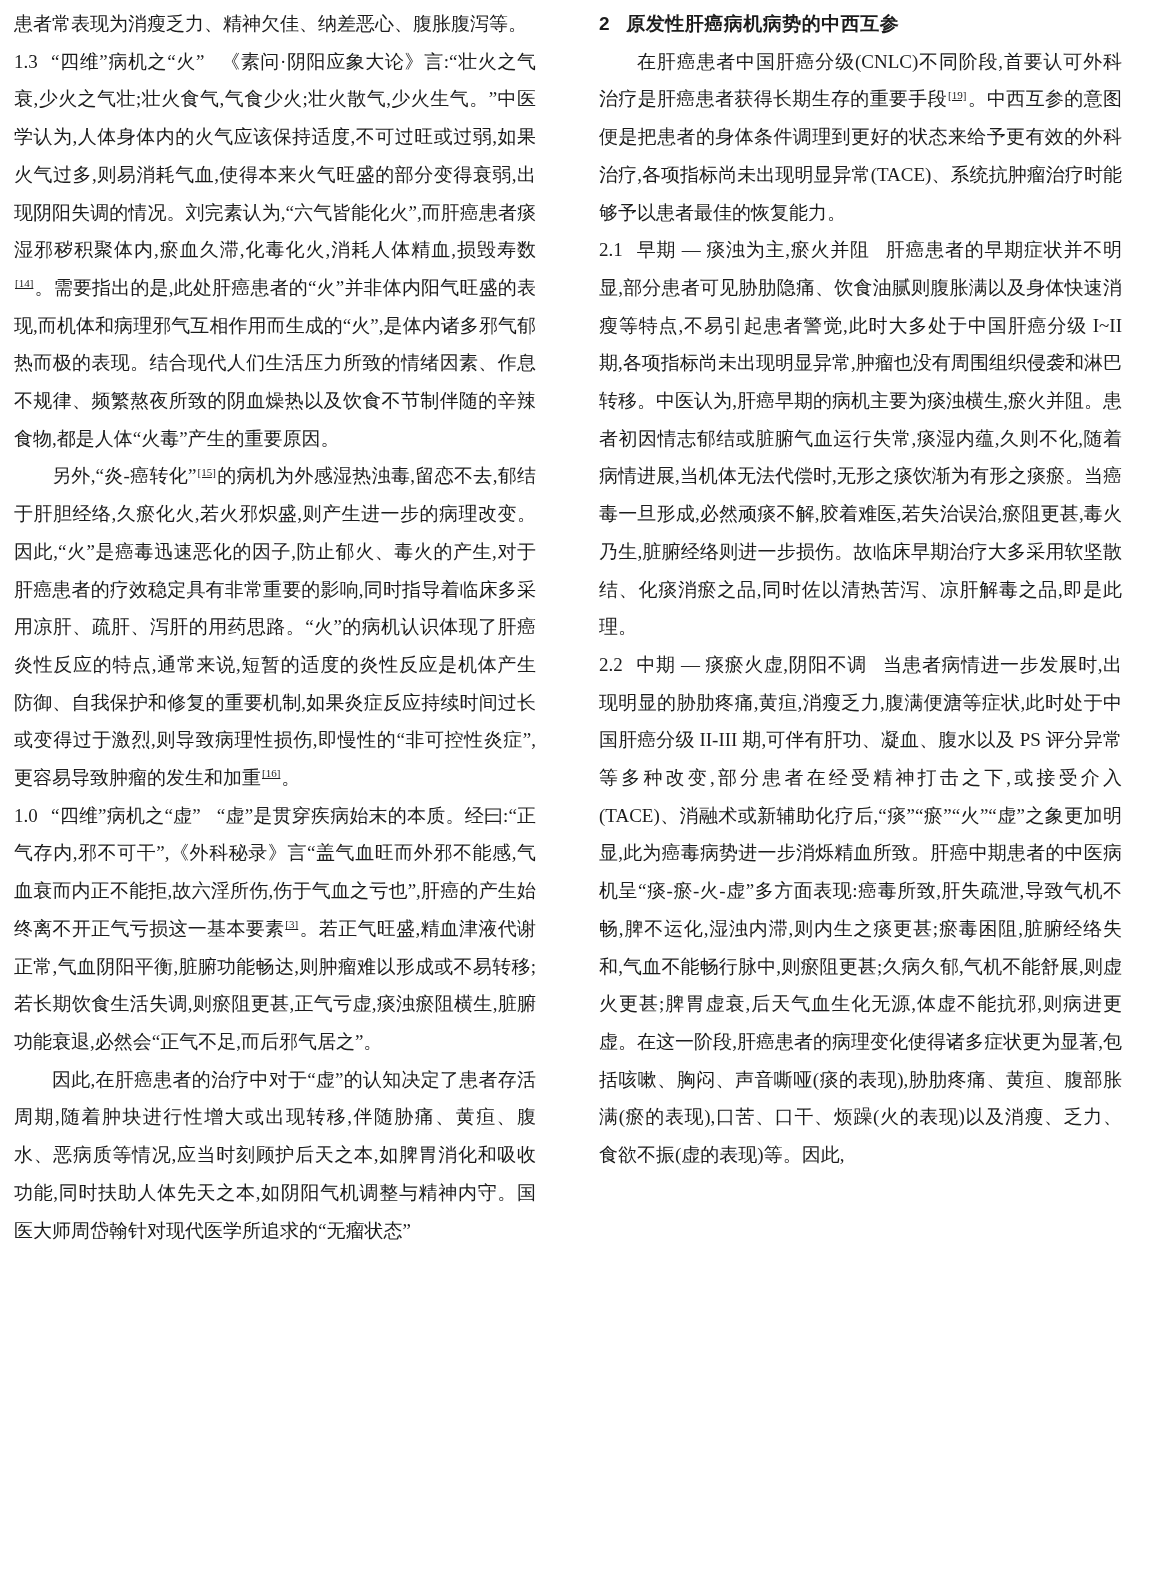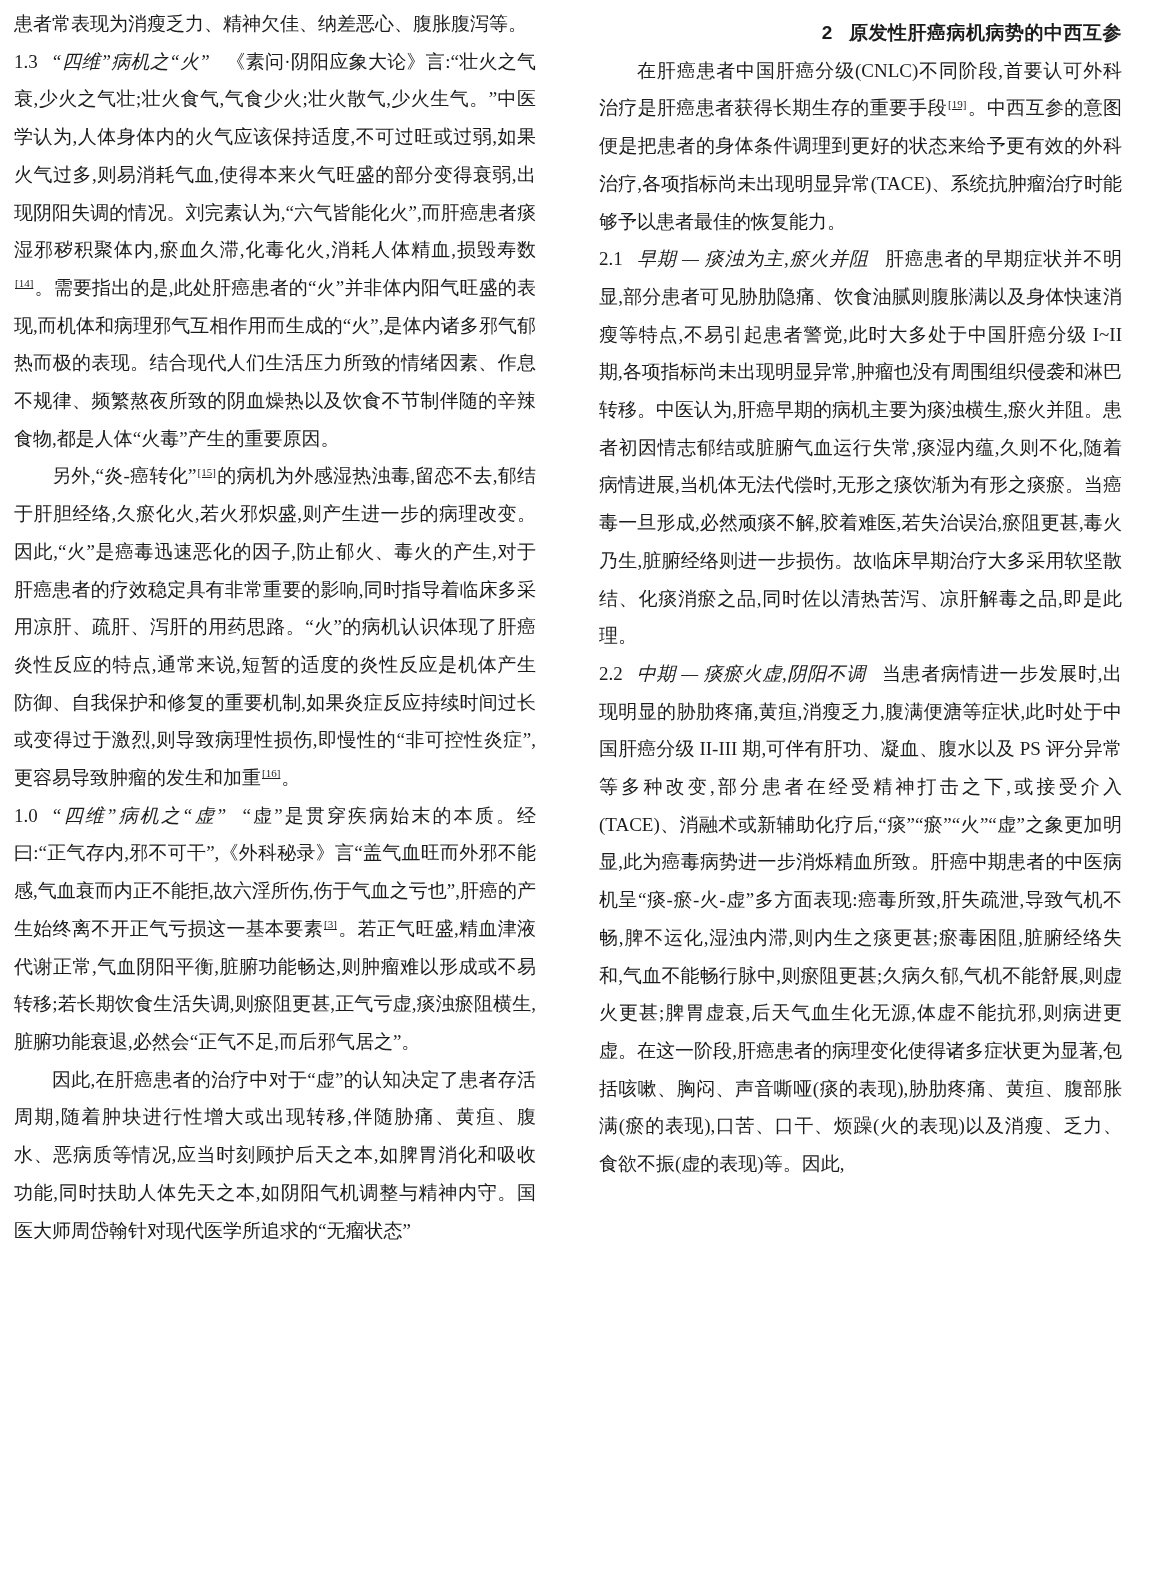--- a/index.html
+++ b/index.html
@@ -33,33 +33,31 @@
   }
   
   p.block-paragraph { text-indent: 2em; }
   
   p.block-continuation, p.block-section { text-indent: 0; }
 
   
   p.block-heading {
     font-family: "Liberation Sans", "DejaVu Sans", sans-serif;
     font-weight: 700;
-    text-align: right;
+    text-align: left;
     letter-spacing: 0.5px;
-    margin-top: 9px;
   }
   p.block-heading .run-num { margin-right: 0.85em; }
   p.block-heading .run-htext { margin-right: 0; }
 
   
   .run-num { margin-right: 0.7em; }
 
   
   .run-kai {
-    font-style: italic;
     margin-right: 0.85em;
   }
 
   
   .run-sup {
     font-size: 0.58em;
     vertical-align: 0.62em;
     line-height: 0;
     margin: 0 1px;
     text-decoration: underline;

